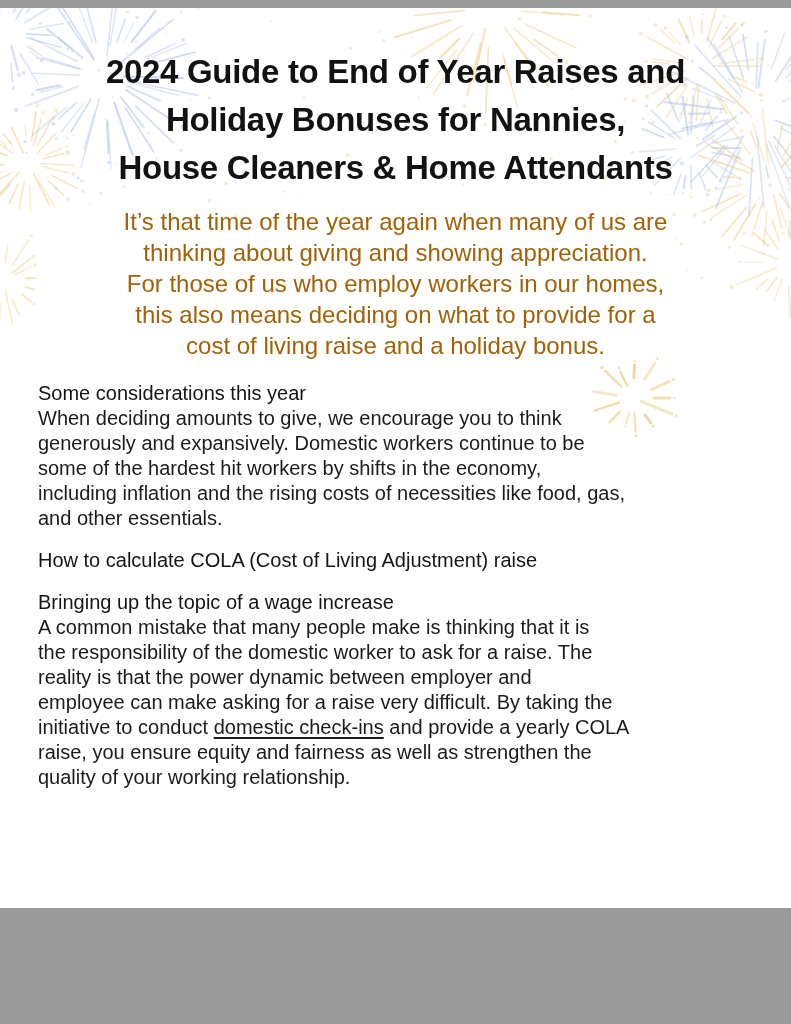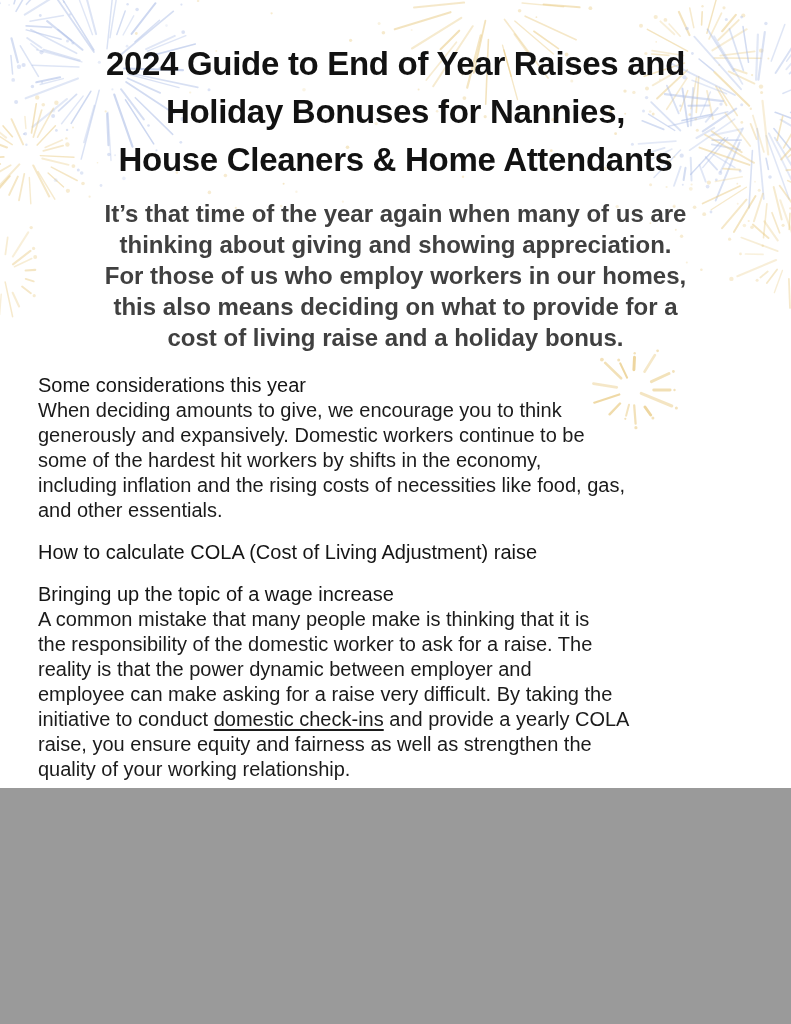--- a/index.html
+++ b/index.html
@@ -1,32 +1,32 @@
 <!DOCTYPE html>
 <html><head>
 <meta charset="utf-8">
 <title>2024 Guide to End of Year Raises</title>
 <style>
   html,body{margin:0;padding:0;background:#9a9a9a;}
   .page{
-    width:791px;height:788px;margin:0 auto;background:#ffffff;
+    width:791px;height:900px;margin:8px auto;background:#ffffff;
     position:relative;overflow:hidden;
     font-family:"Liberation Sans","DejaVu Sans",sans-serif;
     color:#1b1b1b;
   }
   #fw{position:absolute;left:0;top:0;width:791px;height:1024px;pointer-events:none;}
 
   .title{
     position:relative;margin:40px 30px 0;text-align:center;
     font-size:33px;line-height:48px;font-weight:800;color:#121212;
     letter-spacing:-0.3px;white-space:pre-line;
   }
   .subtitle{
     position:relative;margin:14px 22px 0;text-align:center;
-    font-size:24px;line-height:31px;font-weight:700;color:#404040;
+    font-size:24px;line-height:31px;font-weight:400;color:#a16207;
     white-space:pre-line;
   }
   .content{position:relative;margin:20px 38px 0;font-size:20px;line-height:25px;}
   .para{margin:0 0 17px 0;}
   .rec{font-weight:700;color:#151515;white-space:pre-line;}
   .sec-h{display:block;font-weight:400;color:#151515;}
   .sec-b{white-space:pre-line;}
   .inline-link{color:inherit;text-decoration:underline;text-underline-offset:3px;cursor:pointer;}
 
   .footer{

